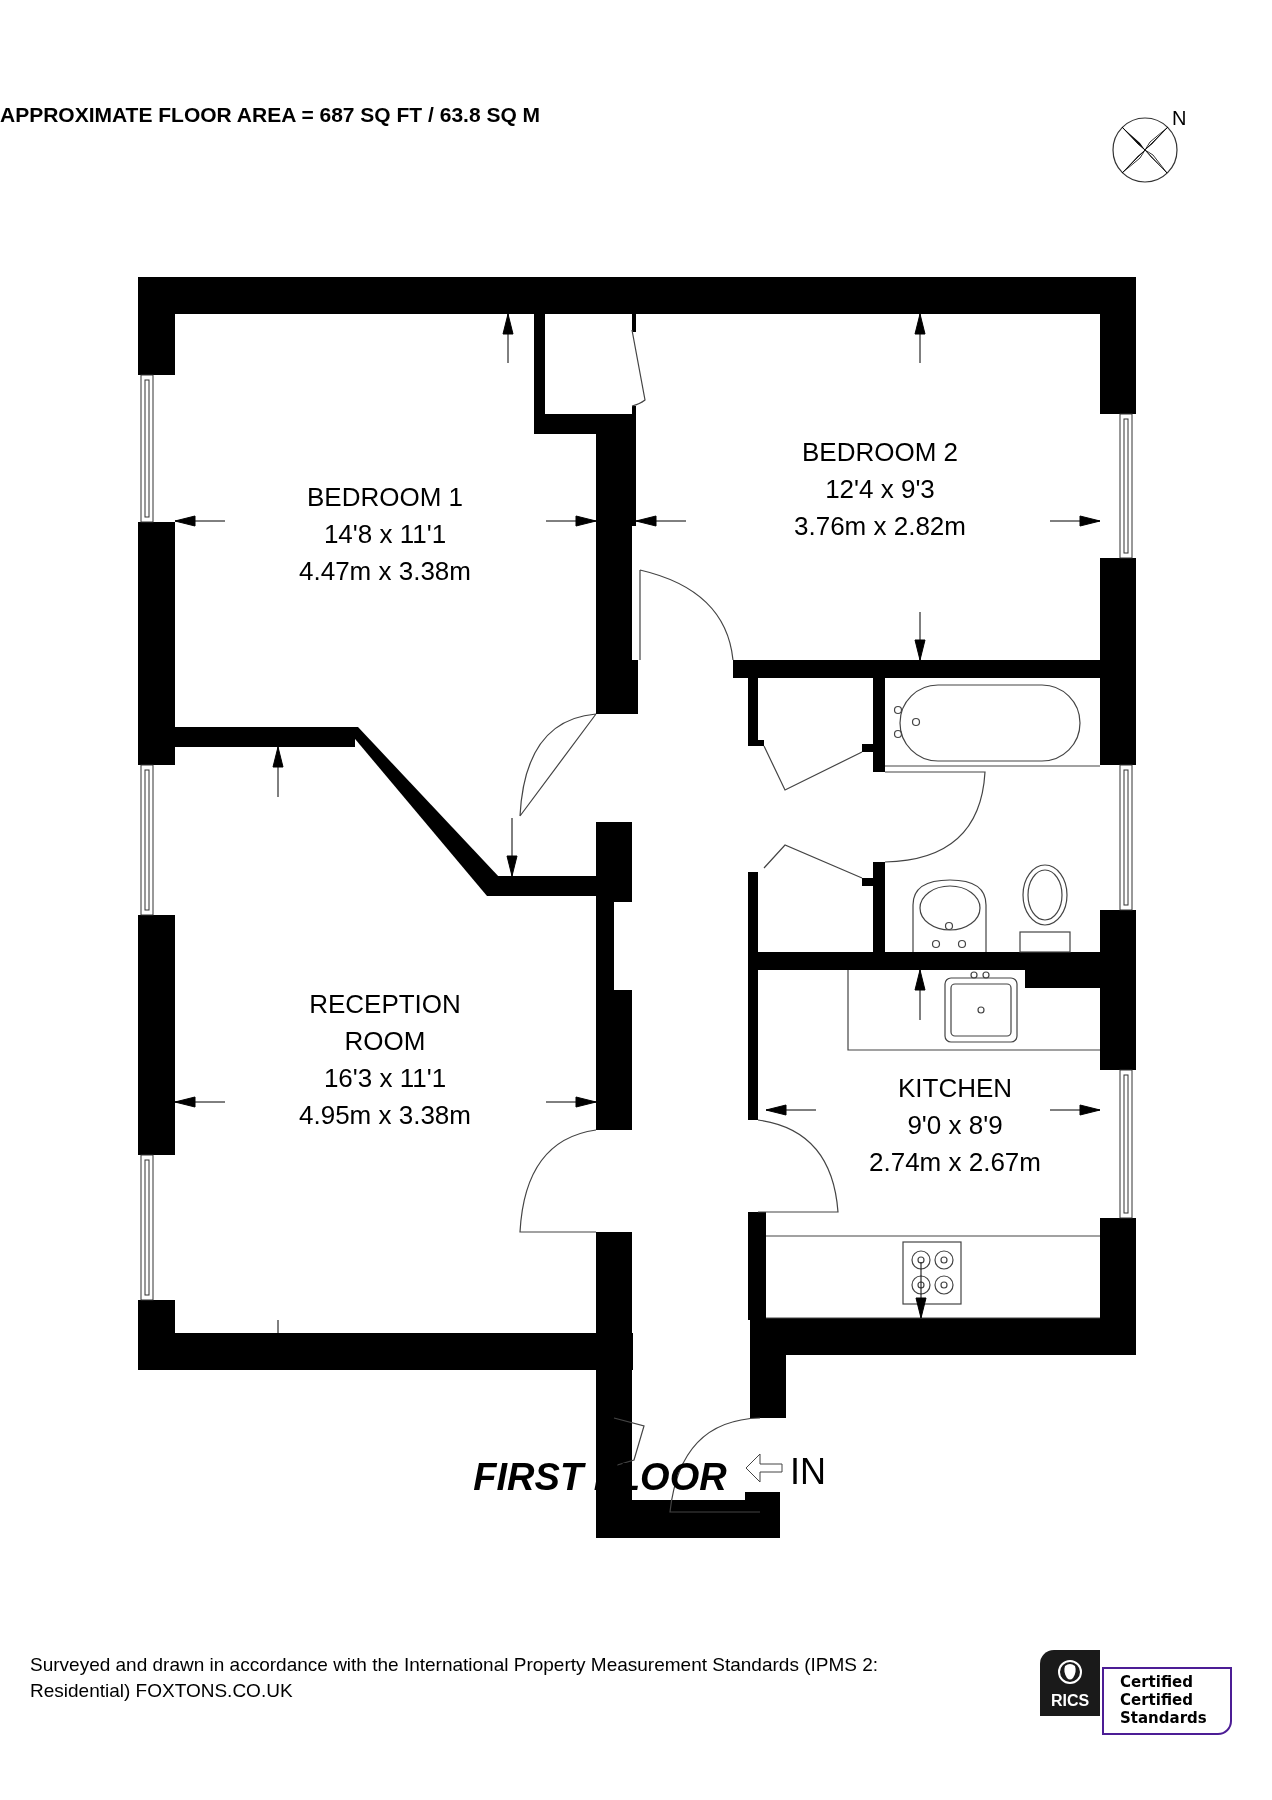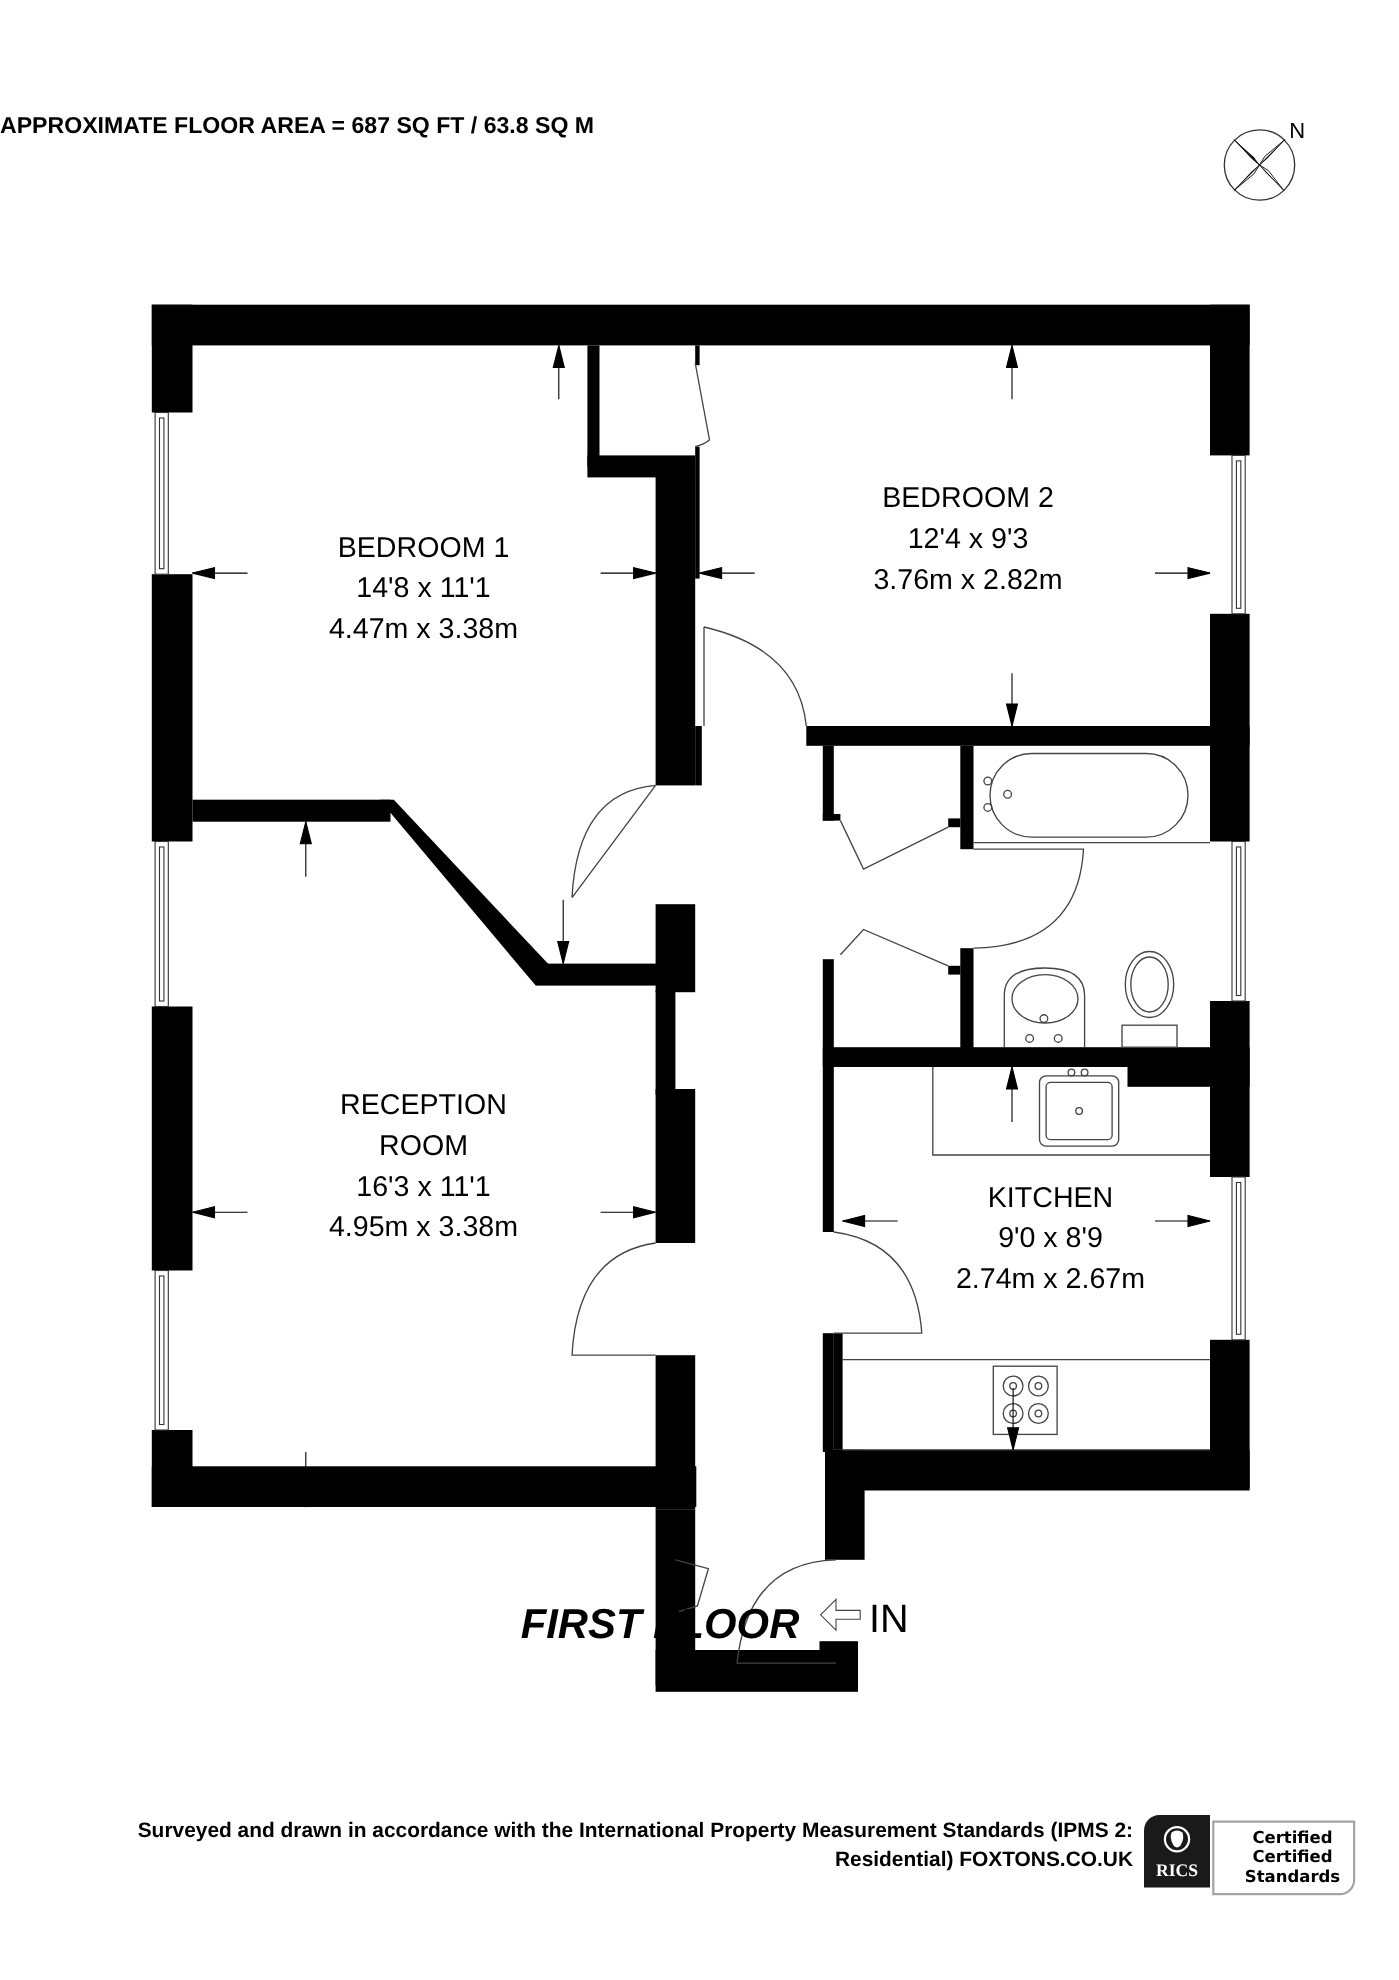--- a/index.html
+++ b/index.html
@@ -1,26 +1,26 @@
 <!DOCTYPE html>
 <html><head>
 <meta charset="utf-8">
 <style>
   html, body { margin:0; padding:0; background:#ffffff; }
   body { width:1272px; height:1800px; position:relative; overflow:hidden; font-family:"Liberation Sans", sans-serif; color:#000; }
   .header { position:absolute; left:0; top:100px; width:1100px; text-align:left; font-weight:bold; font-size:21px; line-height:30px; }
   .compass { position:absolute; left:1100px; top:100px; width:100px; height:100px; }
   .plan { position:absolute; left:0; top:0; width:1272px; height:1800px; }
   .floor-title { position:absolute; left:420px; top:1456px; width:360px; text-align:center; font-weight:bold; font-size:38px;font-style:italic; }
-  .footer { position:absolute; left:30px; top:1652px; width:1000px; text-align:right; font-weight:bold; font-size:19px; line-height:26px; }
+  .footer { position:absolute; left:30px; top:1652px; width:1000px; text-align:left; font-weight:normal; font-size:19px; line-height:26px; }
   .rics { position:absolute; left:1040px; top:1650px; width:190px; height:66px; }
   .rics-left { position:absolute; left:0; top:0; width:60px; height:66px; background:#1a1a1a; border-radius:14px 0 0 0; color:#fff; }
   .rics-left .lion { position:absolute; left:17px; top:8px; width:26px; height:28px; }
-  .rics-left .rics-text { position:absolute; left:0; width:60px; top:42px; text-align:center; font-family:Liberation Serif, serif; font-weight:bold; font-size:16px; }
-  .rics-right { position:absolute; left:62px; top:5px; width:126px; height:64px; border:2px solid #a3a3a3; border-radius:0 0 14px 0;text-align:center; }
+  .rics-left .rics-text { position:absolute; left:0; width:60px; top:42px; text-align:center; font-family:Liberation Sans, sans-serif; font-weight:bold; font-size:16px; }
+  .rics-right { position:absolute; left:62px; top:17px; width:126px; height:64px; border:2px solid #4c1d95; border-radius:0 0 14px 0; }
   .rics-right div { font-family:"DejaVu Sans", sans-serif; font-weight:bold; font-size:15px; line-height:18px; padding-left:8px; }
   .rics-right .inner { padding-top:4px; }
   .room-label { font-family:"Liberation Sans", sans-serif; font-size:26px; fill:#000; text-anchor:middle; }
   .in-label { font-family:"Liberation Sans", sans-serif; font-size:36px; fill:#000; }
 </style>
 </head>
 <body>
 
 <div class="header">
   <div>APPROXIMATE FLOOR AREA = 687 SQ FT / 63.8 SQ M</div>

